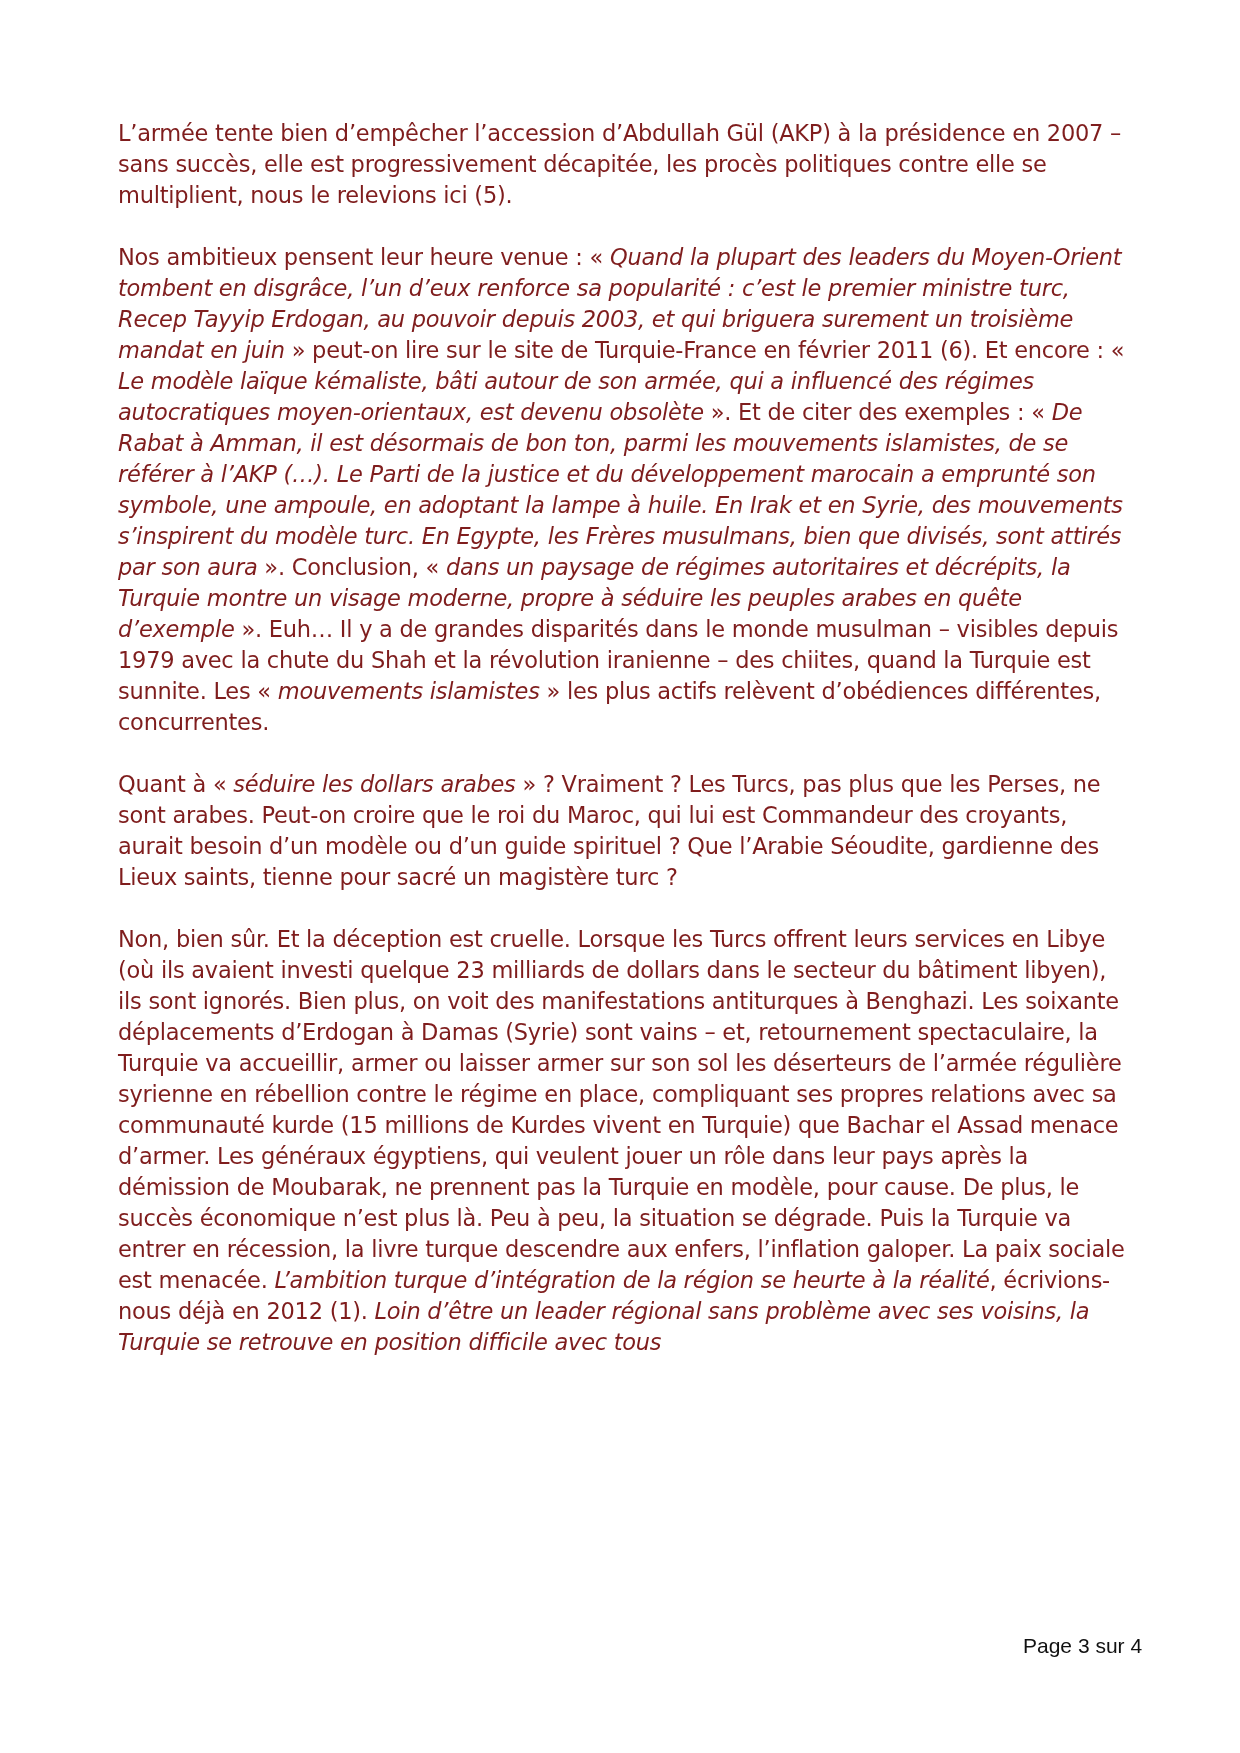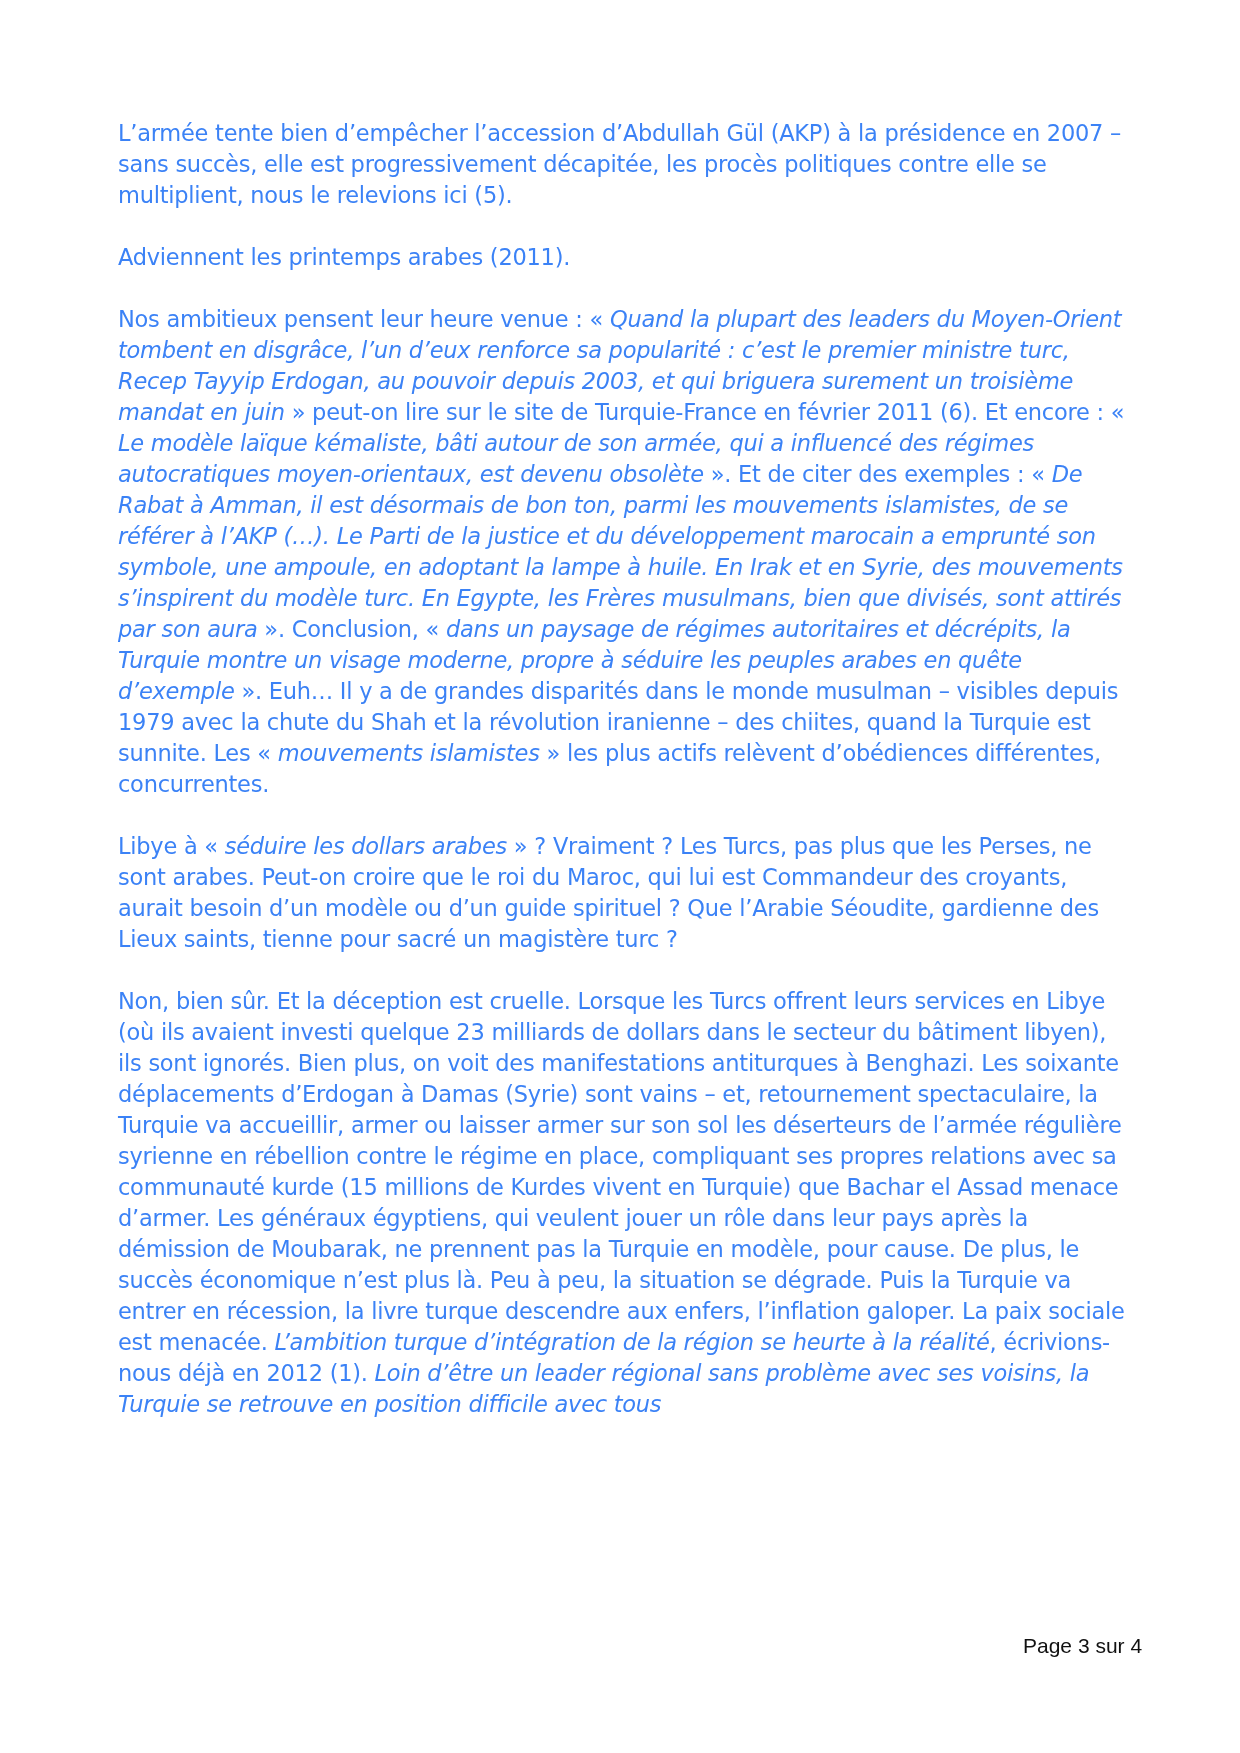--- a/index.html
+++ b/index.html
@@ -1,31 +1,30 @@
 <!DOCTYPE html>
 <html><head>
 <meta charset="utf-8">
 <style>
   html, body { margin: 0; padding: 0; background: #ffffff; }
   body { width: 1240px; height: 1753px; position: relative; overflow: hidden; }
   .page {
     position: absolute; left: 118px; top: 118px; width: 1010px;
     font-family: "DejaVu Sans", sans-serif; font-size: 22.5px; line-height: 31px;
-    color: #3b82f6; letter-spacing: -0.25px;
+    color: #7f1d1d; letter-spacing: -0.25px;
   }
   .para { margin: 0 0 31px 0; }
   .para em { font-style: italic; margin-top: 20px; }
   .footer {
     position: absolute; left: 1023px; top: 1634px;
     font-family: "Liberation Sans", sans-serif; font-size: 21px; color: #111111;
   }
 </style>
 </head>
 <body>
 
 <div class="page">
     <p class="para"><span>L’armée tente bien d’empêcher l’accession d’Abdullah Gül (AKP) à la présidence en 2007 – sans succès, elle est progressivement décapitée, les procès politiques contre elle se multiplient, nous le relevions ici (5).</span></p>
-    <p class="para"><span>Adviennent les printemps arabes (2011).</span></p>
     <p class="para"><span>Nos ambitieux pensent leur heure venue : « </span><em>Quand la plupart des leaders du Moyen-Orient tombent en disgrâce, l’un d’eux renforce sa popularité : c’est le premier ministre turc, Recep Tayyip Erdogan, au pouvoir depuis 2003, et qui briguera surement un troisième mandat en juin</em><span> » peut-on lire sur le site de Turquie-France en février 2011 (6). Et encore : « </span><em>Le modèle laïque kémaliste, bâti autour de son armée, qui a influencé des régimes autocratiques moyen-orientaux, est devenu obsolète</em><span> ». Et de citer des exemples : « </span><em>De Rabat à Amman, il est désormais de bon ton, parmi les mouvements islamistes, de se référer à l’AKP (…). Le Parti de la justice et du développement marocain a emprunté son symbole, une ampoule, en adoptant la lampe à huile. En Irak et en Syrie, des mouvements s’inspirent du modèle turc. En Egypte, les Frères musulmans, bien que divisés, sont attirés par son aura</em><span> ». Conclusion, « </span><em>dans un paysage de régimes autoritaires et décrépits, la Turquie montre un visage moderne, propre à séduire les peuples arabes en quête d’exemple</em><span> ». Euh… Il y a de grandes disparités dans le monde musulman – visibles depuis 1979 avec la chute du Shah et la révolution iranienne – des chiites, quand la Turquie est sunnite. Les « </span><em>mouvements islamistes</em><span> » les plus actifs relèvent d’obédiences différentes, concurrentes.</span></p>
-    <p class="para"><span>Libye à « </span><em>séduire les dollars arabes</em><span> » ? Vraiment ? Les Turcs, pas plus que les Perses, ne sont arabes. Peut-on croire que le roi du Maroc, qui lui est Commandeur des croyants, aurait besoin d’un modèle ou d’un guide spirituel ? Que l’Arabie Séoudite, gardienne des Lieux saints, tienne pour sacré un magistère turc ?</span></p>
+    <p class="para"><span>Quant à « </span><em>séduire les dollars arabes</em><span> » ? Vraiment ? Les Turcs, pas plus que les Perses, ne sont arabes. Peut-on croire que le roi du Maroc, qui lui est Commandeur des croyants, aurait besoin d’un modèle ou d’un guide spirituel ? Que l’Arabie Séoudite, gardienne des Lieux saints, tienne pour sacré un magistère turc ?</span></p>
     <p class="para"><span>Non, bien sûr. Et la déception est cruelle. Lorsque les Turcs offrent leurs services en Libye (où ils avaient investi quelque 23 milliards de dollars dans le secteur du bâtiment libyen), ils sont ignorés. Bien plus, on voit des manifestations antiturques à Benghazi. Les soixante déplacements d’Erdogan à Damas (Syrie) sont vains – et, retournement spectaculaire, la Turquie va accueillir, armer ou laisser armer sur son sol les déserteurs de l’armée régulière syrienne en rébellion contre le régime en place, compliquant ses propres relations avec sa communauté kurde (15 millions de Kurdes vivent en Turquie) que Bachar el Assad menace d’armer. Les généraux égyptiens, qui veulent jouer un rôle dans leur pays après la démission de Moubarak, ne prennent pas la Turquie en modèle, pour cause. De plus, le succès économique n’est plus là. Peu à peu, la situation se dégrade. Puis la Turquie va entrer en récession, la livre turque descendre aux enfers, l’inflation galoper. La paix sociale est menacée. </span><em>L’ambition turque d’intégration de la région se heurte à la réalité</em><span>, écrivions-nous déjà en 2012 (1). </span><em>Loin d’être un leader régional sans problème avec ses voisins, la Turquie se retrouve en position difficile avec tous</em></p>
   </div>
 <div class="footer">Page 3 sur 4</div>
 
 </body></html>

